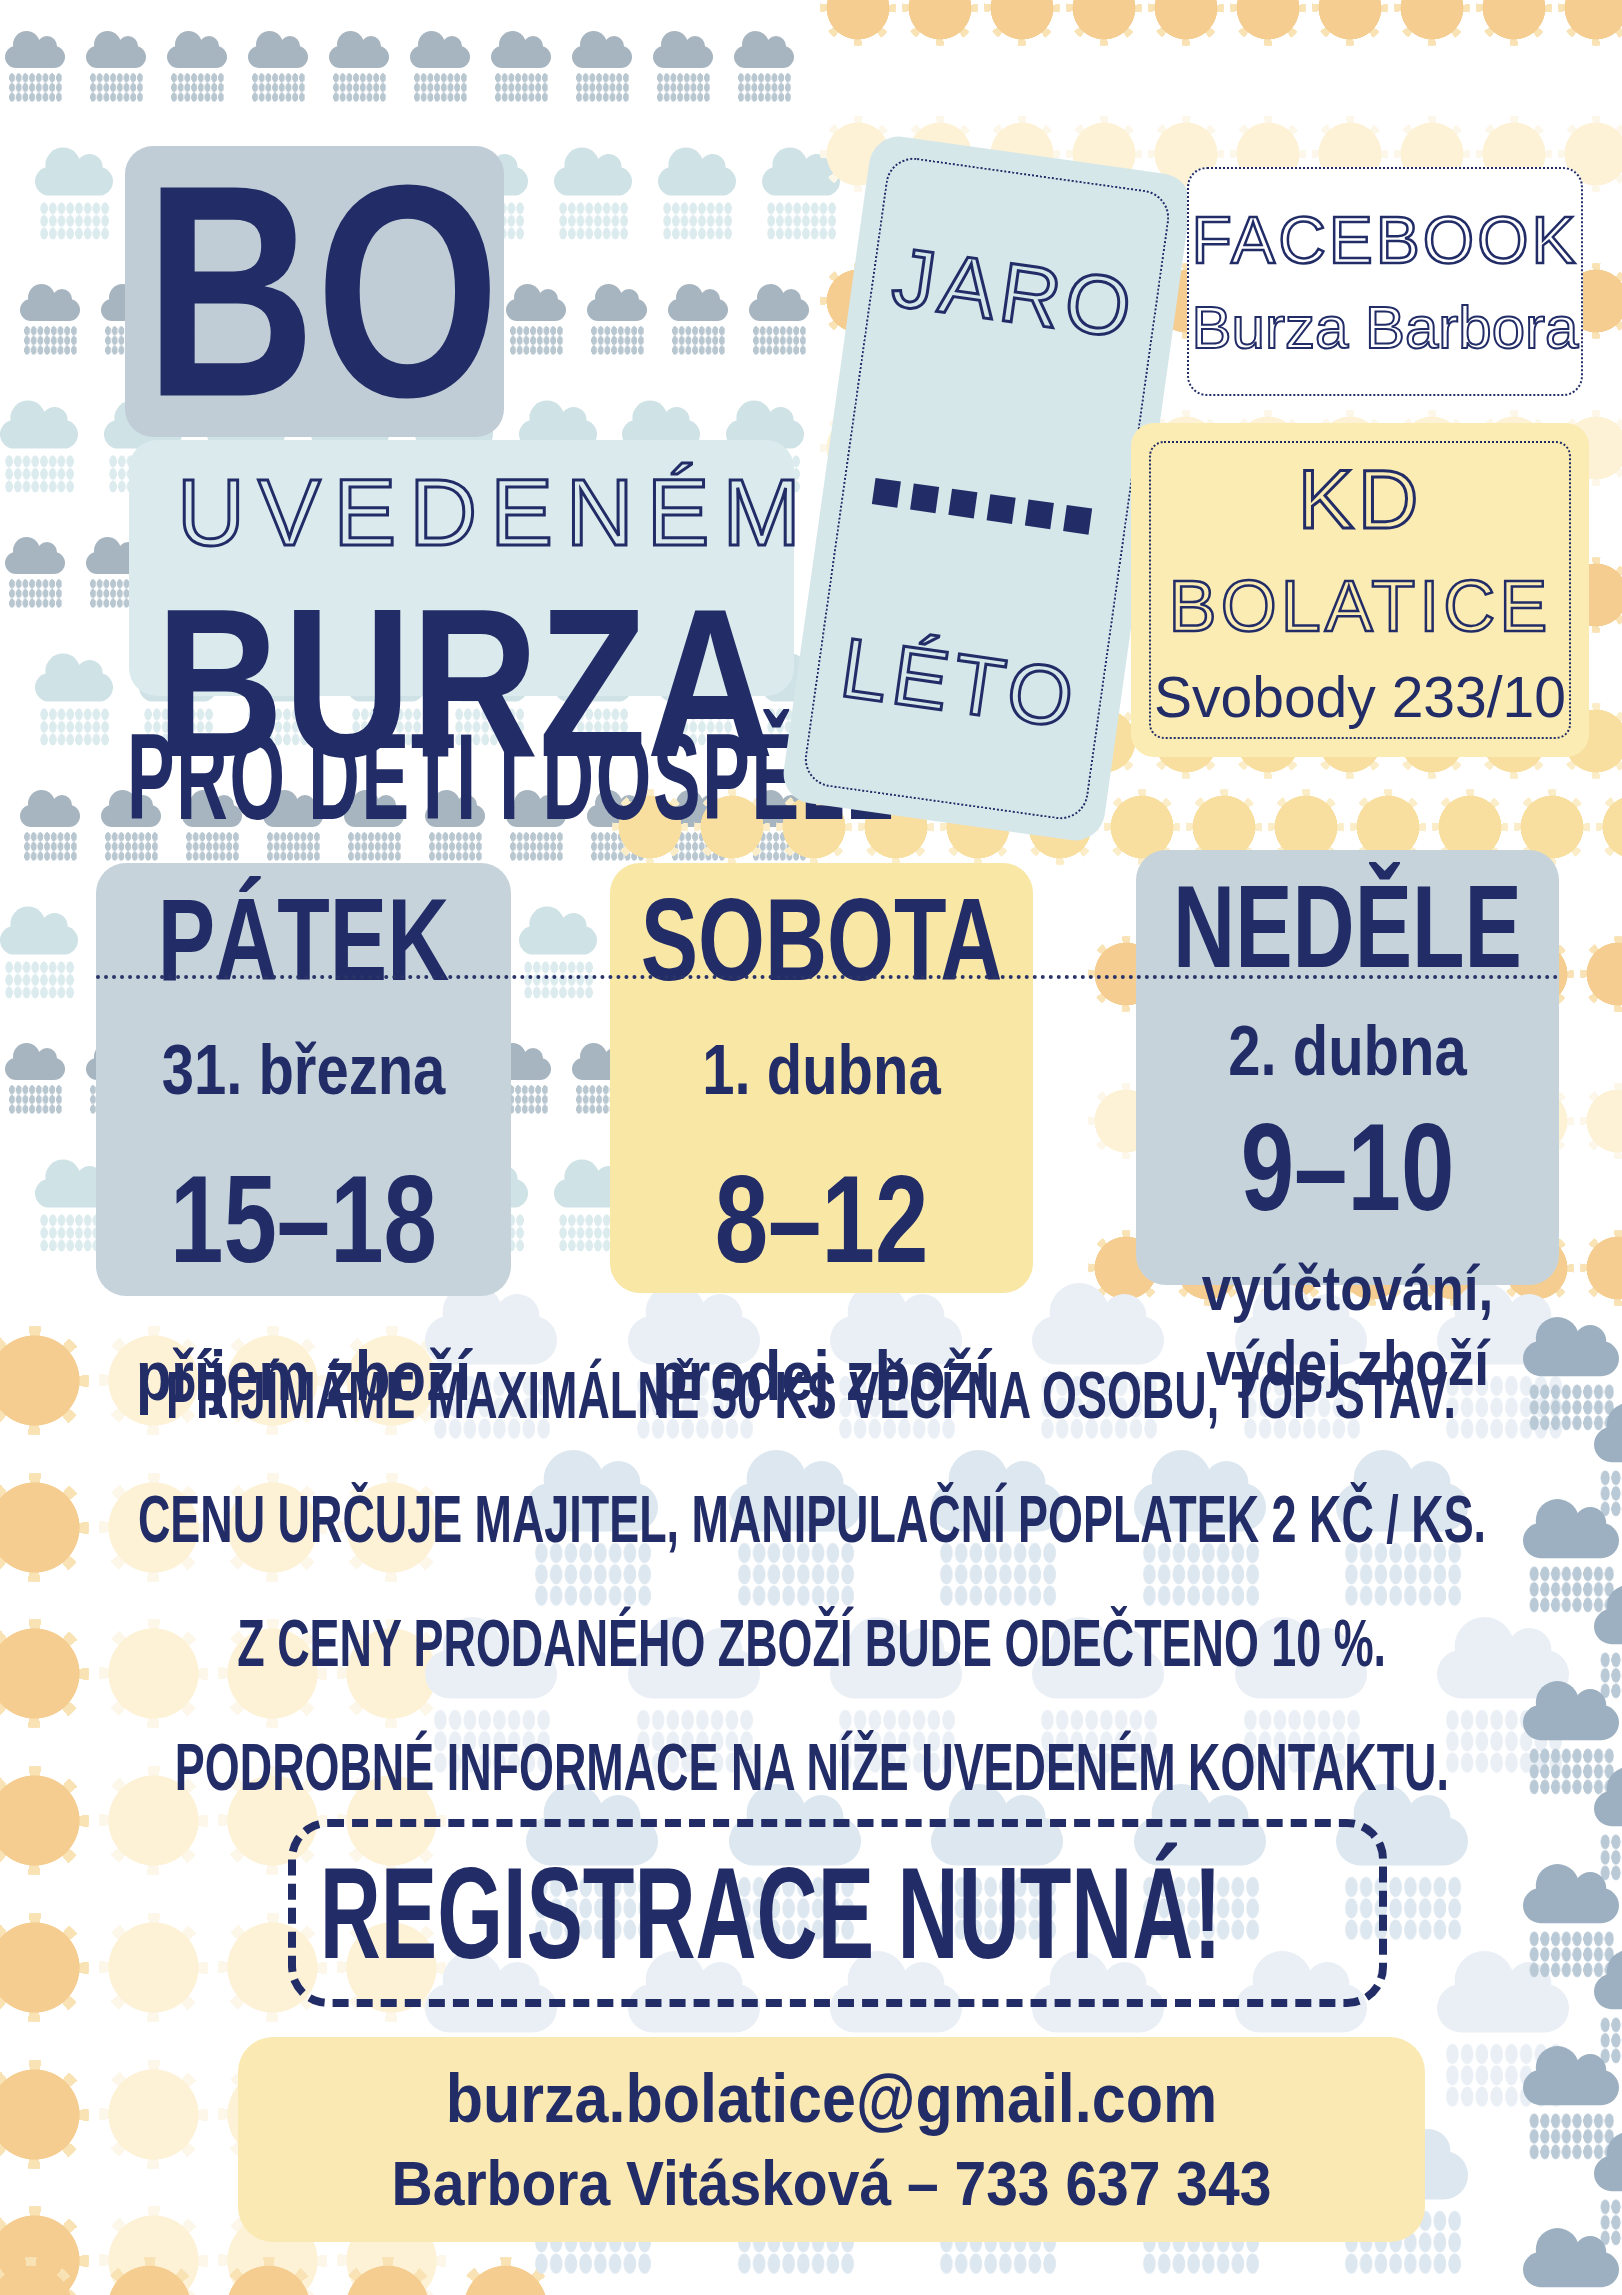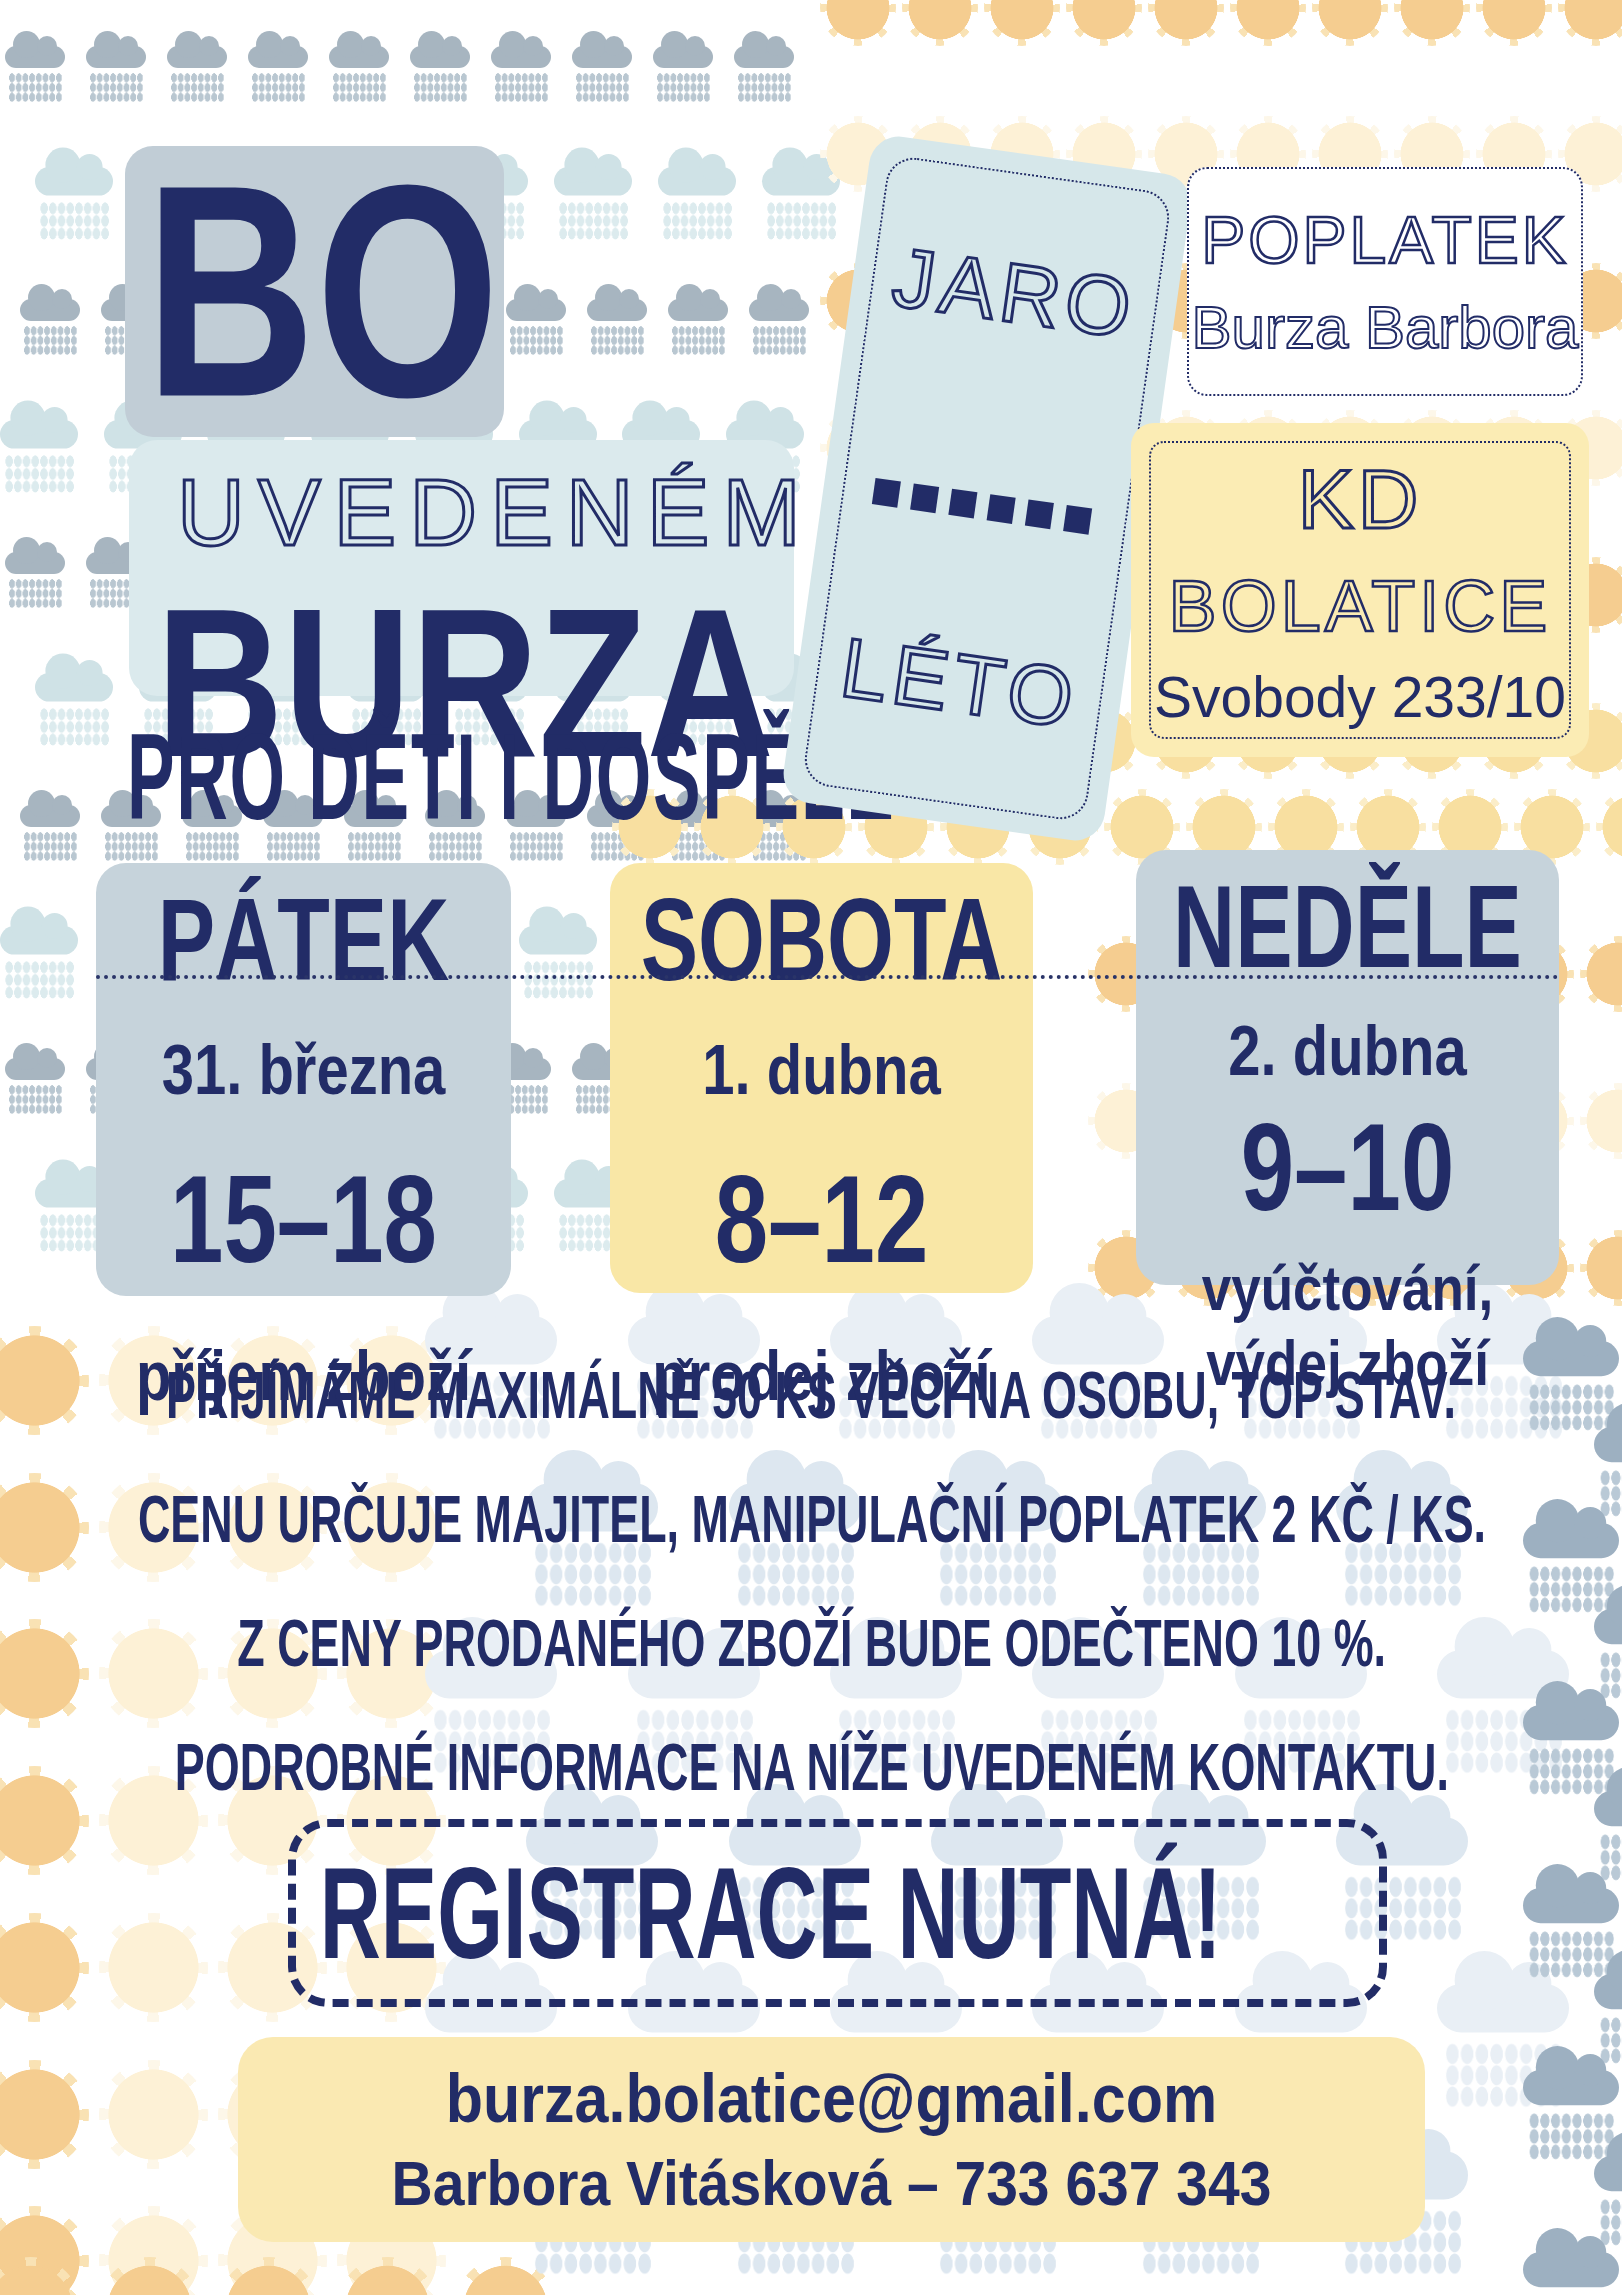--- a/index.html
+++ b/index.html
@@ -634,21 +634,21 @@
   </div>
 
   <div class="abs z2 season">
     <div class="inner"></div>
     <span class="hollow season-word">JARO</span>
     <span class="dashes">------</span>
     <span class="hollow season-word">LÉTO</span>
   </div>
 
   <div class="abs z2 fb">
-    <span class="hollow fb-title">POPLATEK</span>
+    <span class="hollow fb-title">FACEBOOK</span>
     <span class="hollow fb-page">Burza Barbora</span>
   </div>
 
   <div class="abs z2 venue">
     <div class="inner"></div>
     <div class="venue-content">
       <span class="hollow venue-hall">KD</span>
       <span class="hollow venue-city">BOLATICE</span>
       <span class="venue-street">Svobody 233/10</span>
     </div>

